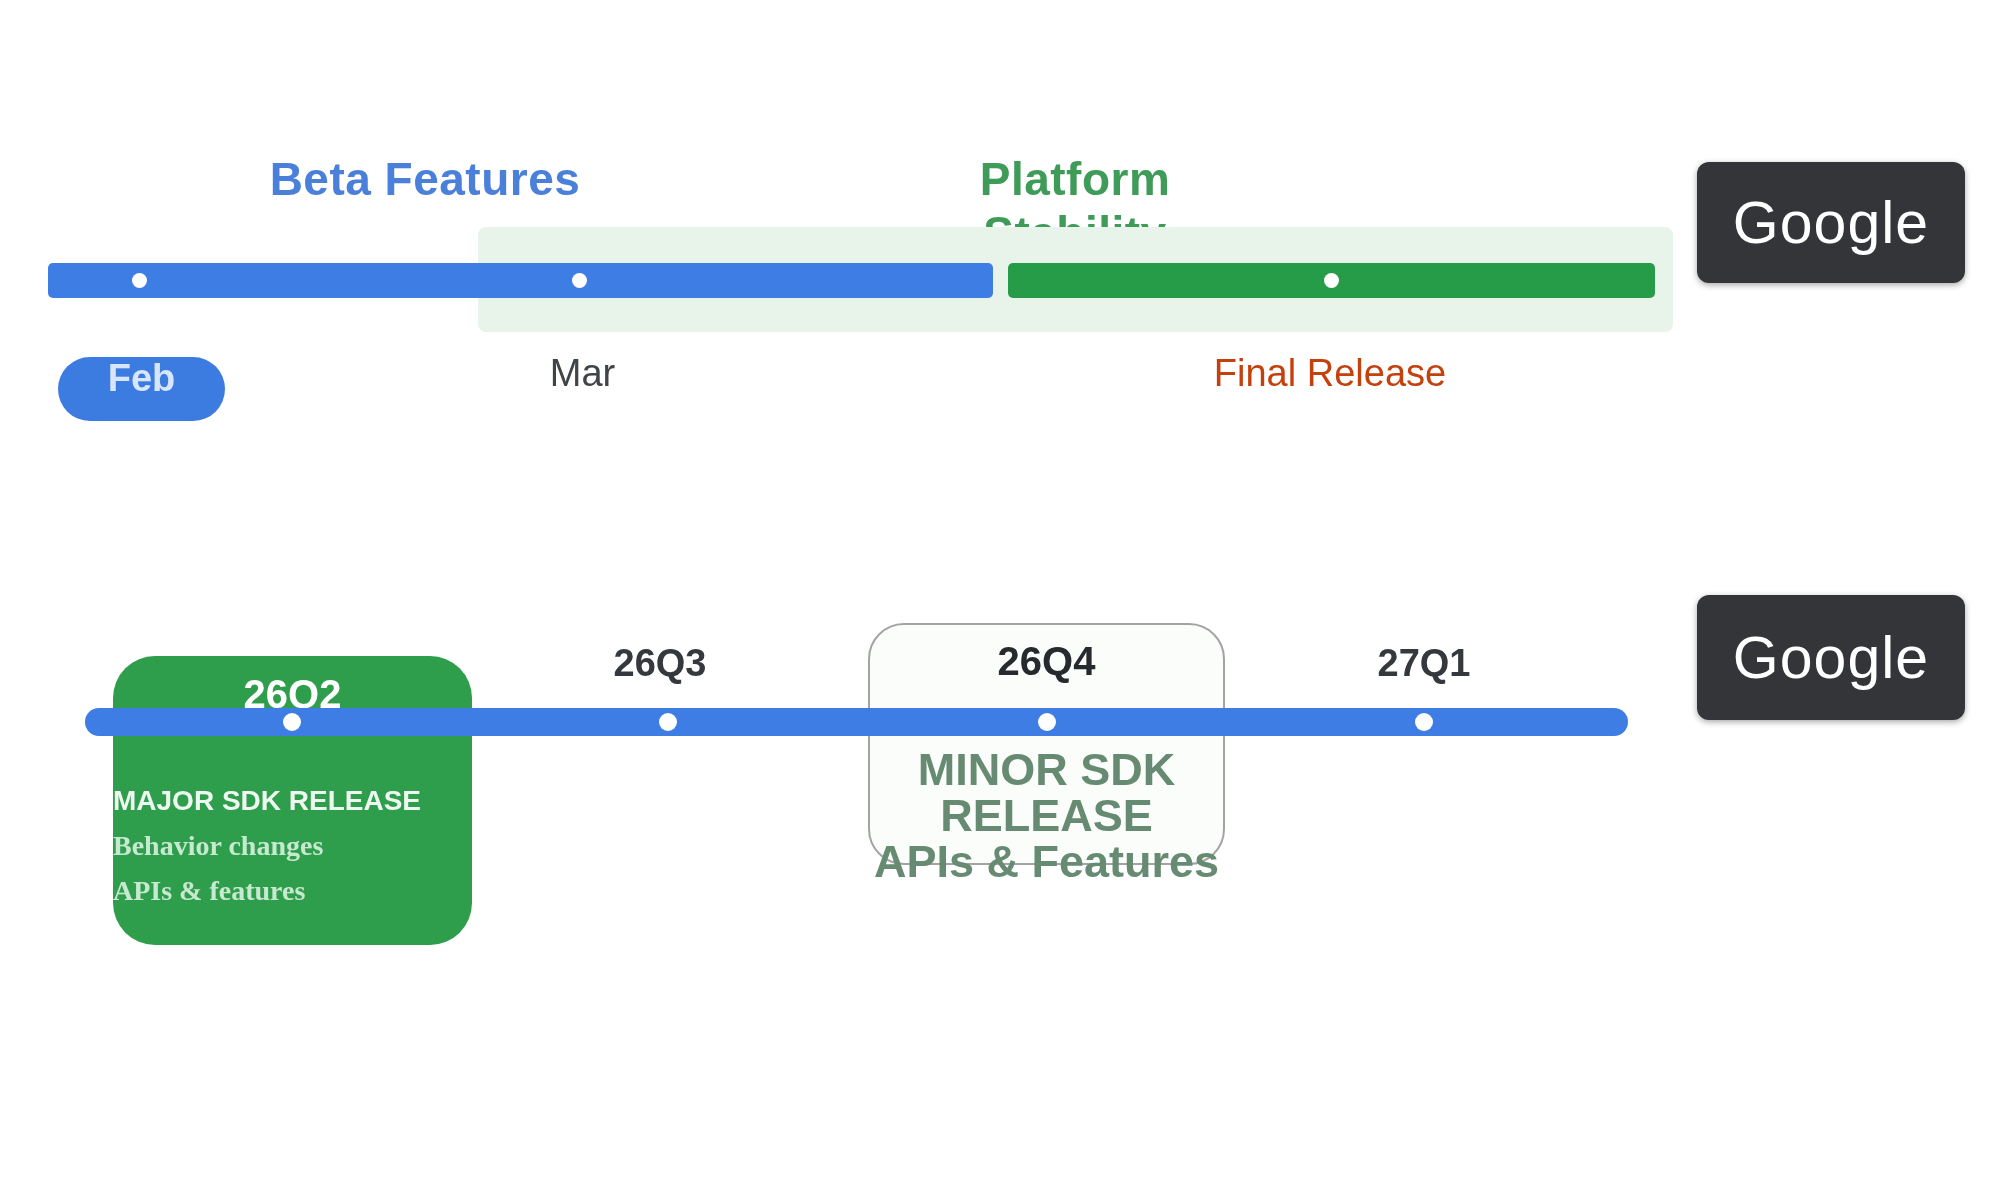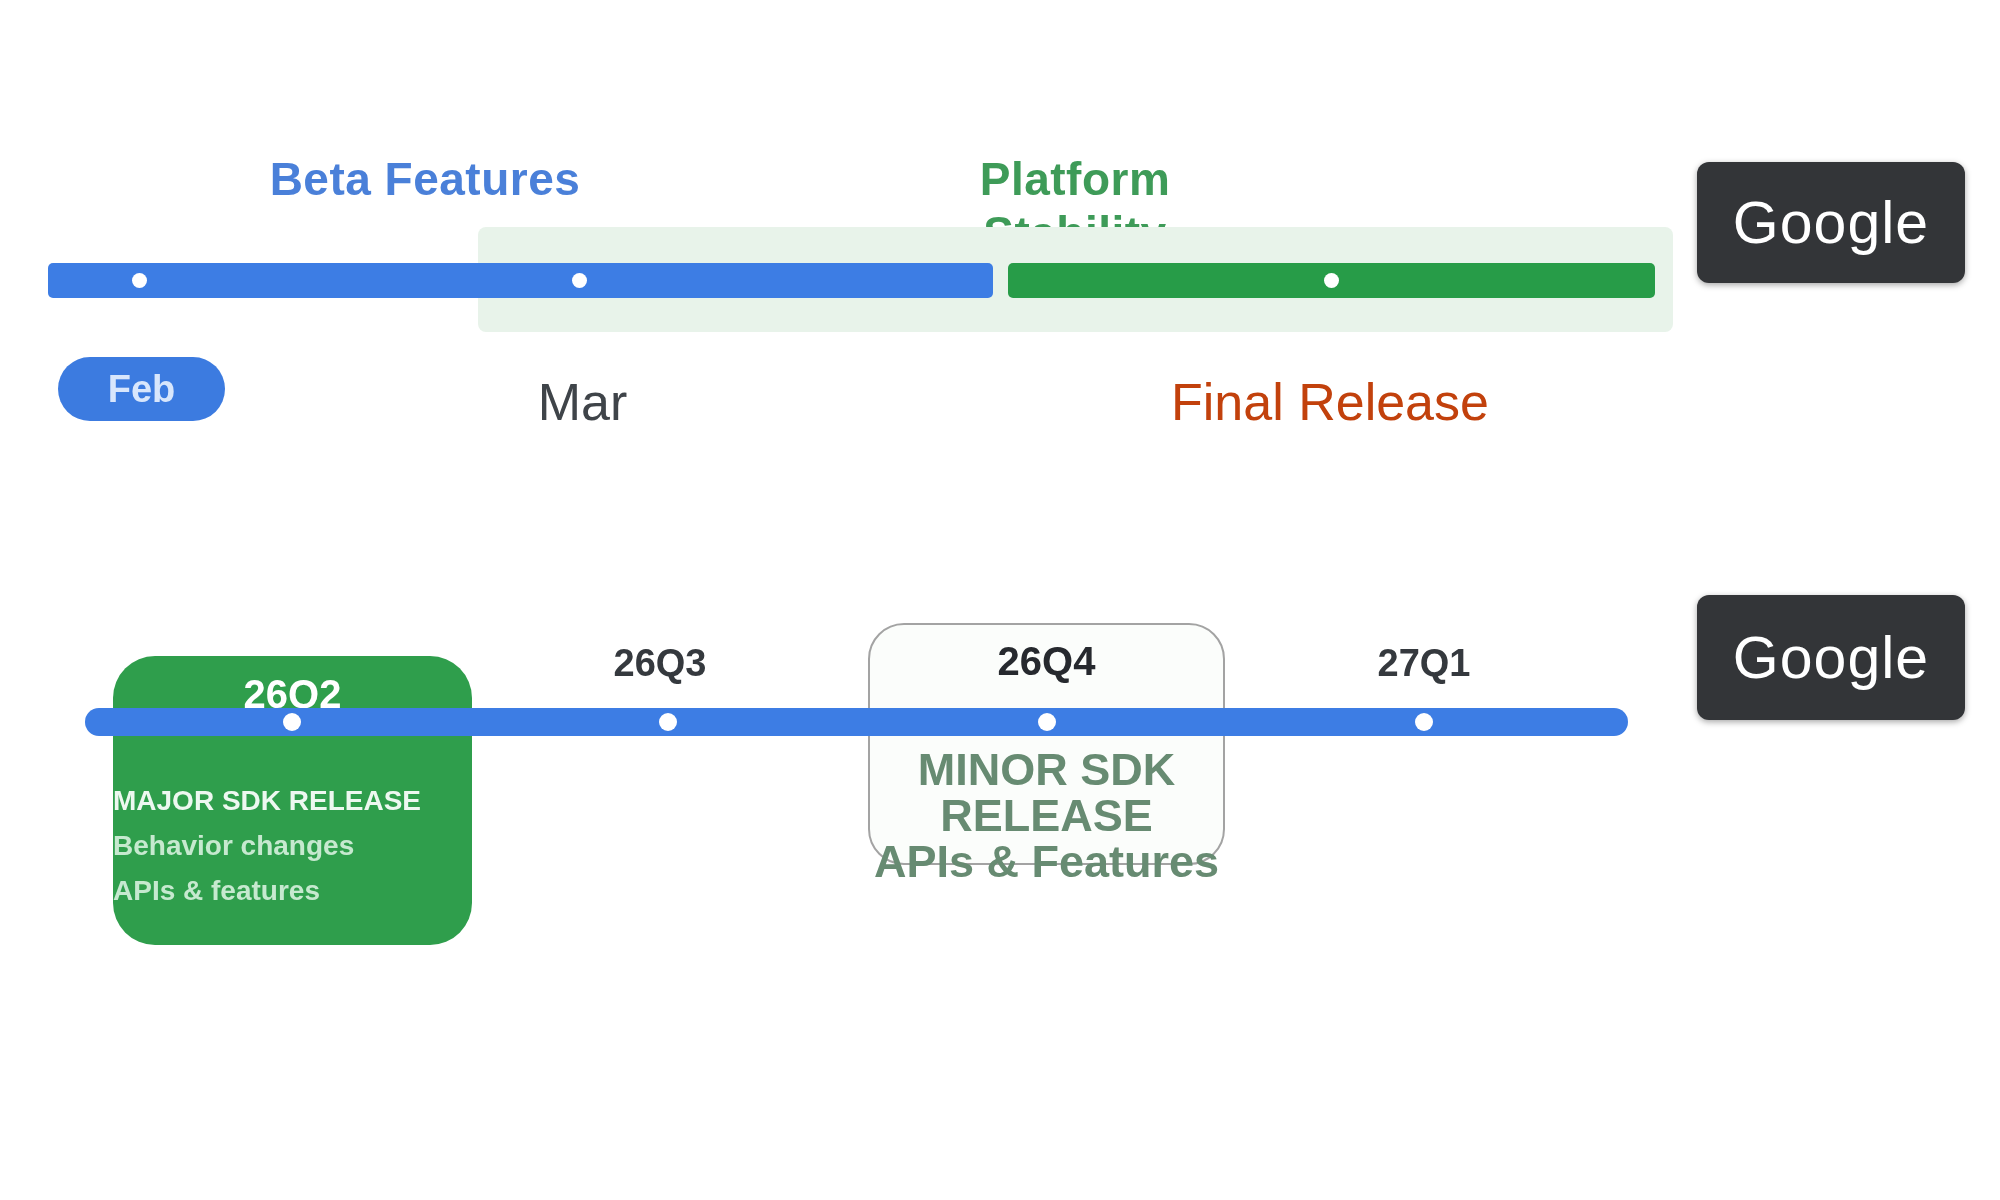--- a/index.html
+++ b/index.html
@@ -28,23 +28,23 @@
   .dot{
     position:absolute;background:#ffffff;border-radius:50%;
     width:15px;height:15px;top:10px;
   }
   .dot-l{width:18px;height:18px;top:5px;}
 
   .pill-feb{
     left:58px;top:357px;width:167px;height:64px;
     background:#3C7BE0;border-radius:32px;
     color:#D8E6FC;font-size:38px;font-weight:bold;
-    display:flex;align-items:center;justify-content:center;
+    display:flex;justify-content:center;
   }
-  .month-label{font-size:52px;text-align:center;top:372px;}
+  .month-label{font-size:38px;text-align:center;top:352px;}
   .label-mar{left:500px;width:165px;color:#3F4449;}
   .label-final{left:1170px;width:320px;color:#c2410c;}
 
   
   .badge{
     width:268px;background:#333538;border-radius:12px;
     display:flex;align-items:center;justify-content:center;
     color:#ffffff;font-size:59px;letter-spacing:1px;
     box-shadow:0 2px 6px rgba(0,0,0,0.35);
   }
@@ -56,21 +56,21 @@
     left:113px;top:628px;width:359px;height:289px;
     background:#2F9E4C;border-radius:42px;margin-top:28px;
   }
   .box-q2 .q-title{
     position:absolute;left:0;top:16px;width:100%;
     text-align:center;color:#ffffff;font-size:40px;font-weight:bold;
   }
   .q2-body{position:absolute;left:0;top:122px;width:100%;
     font-weight:bold;font-size:28px;line-height:45px;}
   .q2-body .l0{color:#EDF8F0;}
-  .q2-body .l1,.q2-body .l2{color:#C6E9CF;}
+  .q2-body .l1,.q2-body .l2{color:#C6E9CF;font-family:Liberation Serif, serif;}
 
   .box-q4{
     left:868px;top:623px;width:357px;height:242px;
     background:#FBFDFB;border:2px solid #a3a3a3;border-radius:36px;
     box-sizing:border-box;
   }
   .box-q4 .q-title{
     position:absolute;left:0;top:14px;width:100%;
     text-align:center;color:#26292E;font-size:40px;font-weight:bold;
   }

